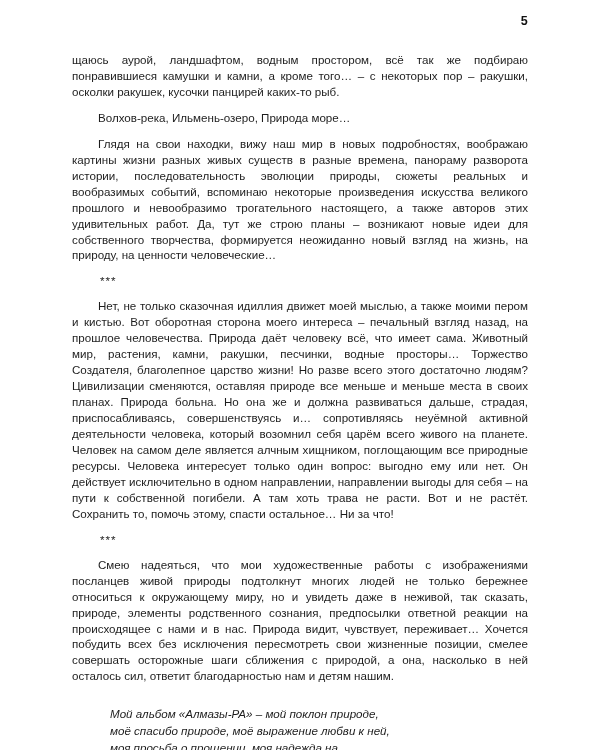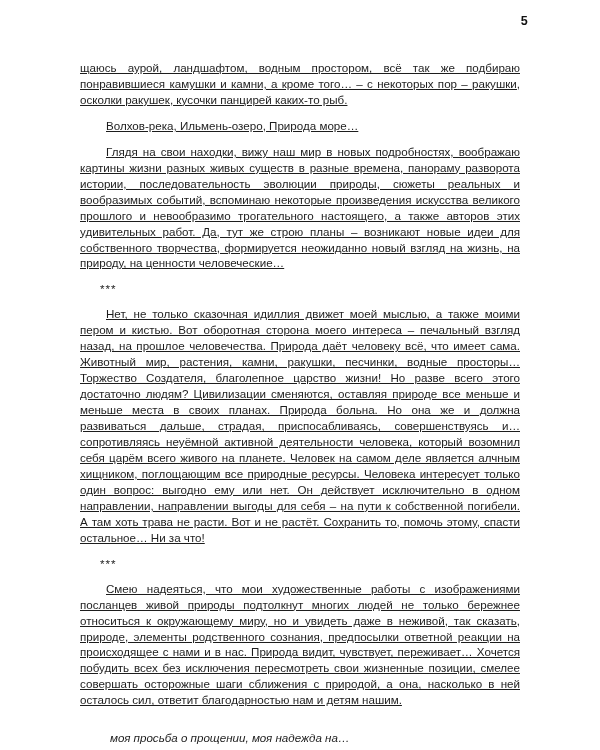--- a/index.html
+++ b/index.html
@@ -40,28 +40,27 @@
 
   
   .column {
     position: absolute;
     top: 52px;
     left: 72px;
     width: 456px;
   }
 
   p.para {
-    margin: 8px;
+    margin: 0;
     font-size: 11.6px;
     line-height: 15.95px;
     text-align: justify;
     text-justify: inter-word;
     color: #1d1d1d;
     hyphens: manual;
-    text-decoration: underline;
   }
 
   p.indent {
     text-indent: 26px;
   }
 
   
   p.para + p.para {
     margin-top: 10px;
   }
@@ -109,17 +108,19 @@
 
     <div class="sep">***</div>
 
     <p class="para indent">Нет, не только сказочная идиллия движет моей мыслью, а также моими пером и кистью. Вот оборотная сторона моего интереса – печальный взгляд назад, на прошлое человечества. Природа даёт человеку всё, что имеет сама. Животный мир, растения, камни, ракушки, песчинки, водные просторы… Торжество Создателя, благолепное царство жизни! Но разве всего этого достаточно людям? Цивилизации сменяются, оставляя природе все меньше и меньше места в своих планах. Природа больна. Но она же и должна развиваться дальше, страдая, приспосабливаясь, совершенствуясь и… сопротивляясь неуёмной активной деятельности человека, который возомнил себя царём всего живого на планете. Человек на самом деле является алчным хищником, поглощающим все природные ресурсы. Человека интересует только один вопрос: выгодно ему или нет. Он действует исключительно в одном направлении, направлении выгоды для себя – на пути к собственной погибели. А там хоть трава не расти. Вот и не растёт. Сохранить то, помочь этому, спасти остальное… Ни за что!</p>
 
     <div class="sep">***</div>
 
     <p class="para indent">Смею надеяться, что мои художественные работы с изображениями посланцев живой природы подтолкнут многих людей не только бережнее относиться к окружающему миру, но и увидеть даже в неживой, так сказать, природе, элементы родственного сознания, предпосылки ответной реакции на происходящее с нами и в нас. Природа видит, чувствует, переживает… Хочется побудить всех без исключения пересмотреть свои жизненные позиции, смелее совершать осторожные шаги сближения с природой, а она, насколько в ней осталось сил, ответит благодарностью нам и детям нашим.</p>
 
     <div class="verse">
+      <span class="vline">Мой альбом «Алмазы-РА» – мой поклон природе,</span>
+      <span class="vline">моё спасибо природе, моё выражение любви к ней,</span>
       <span class="vline">моя просьба о прощении, моя надежда на…</span>
     </div>
 
   </div>
 </div>
 
 </body></html>

